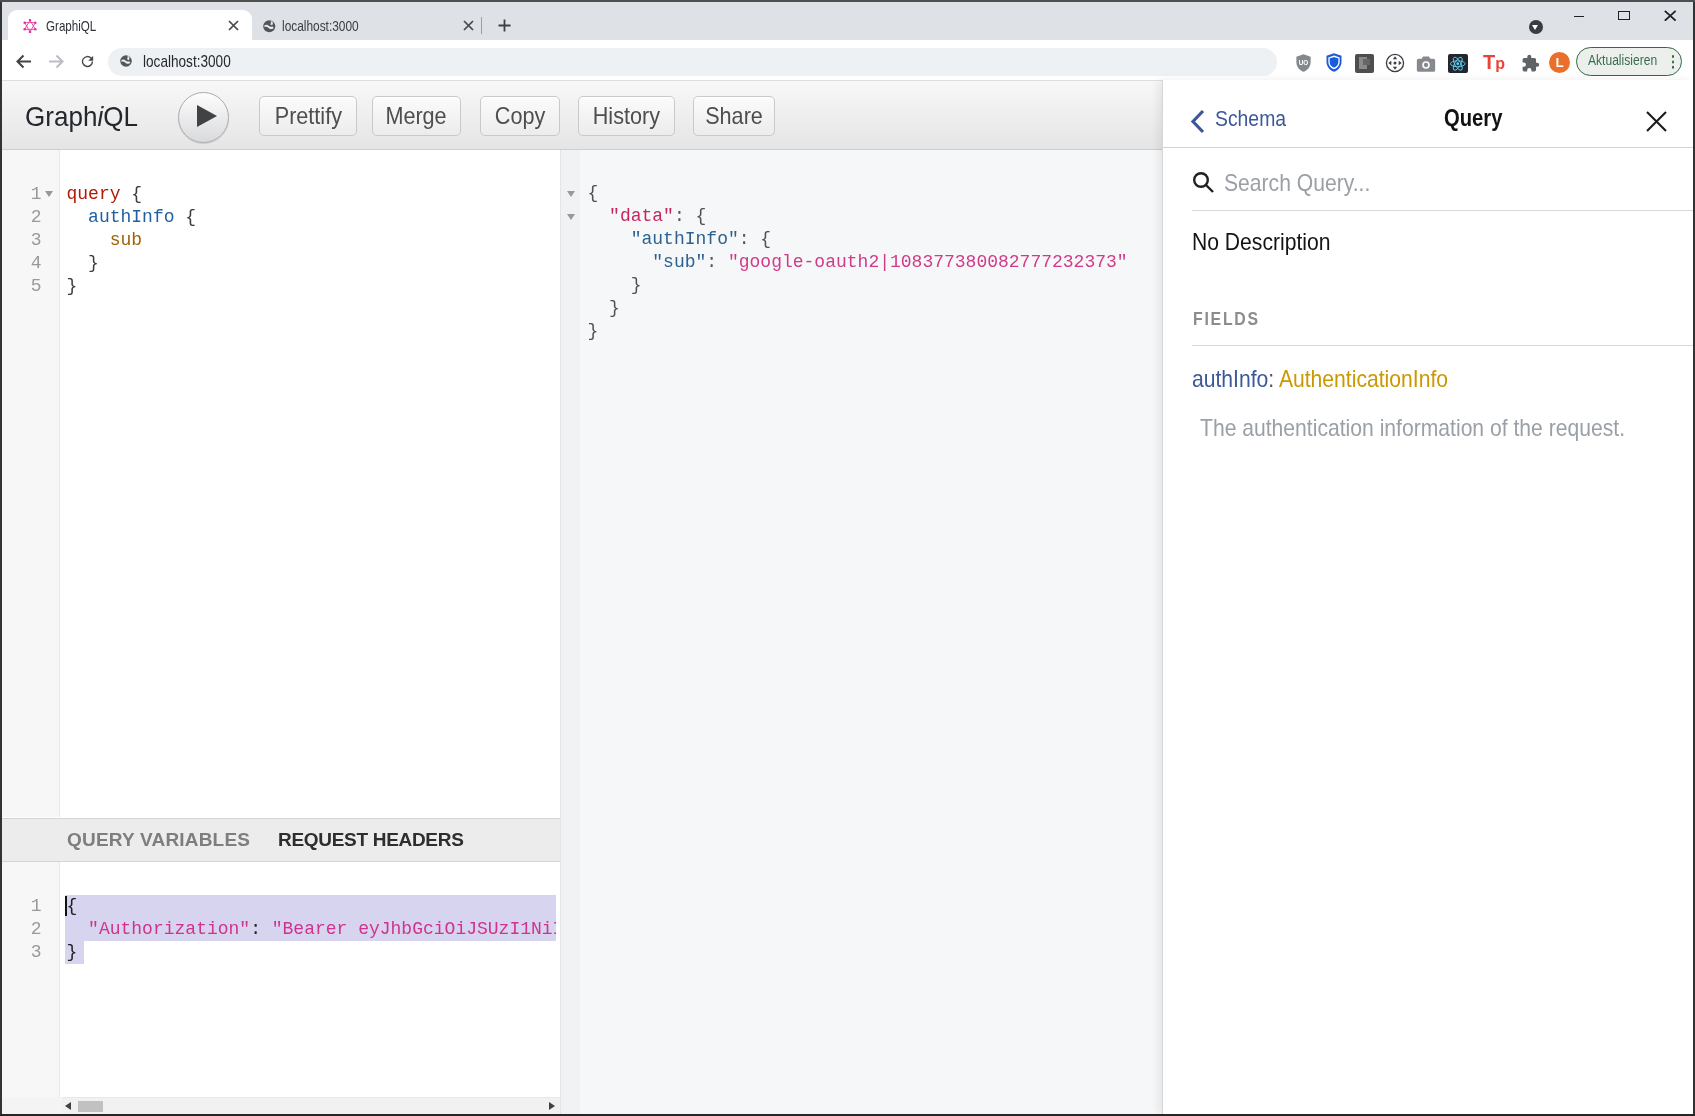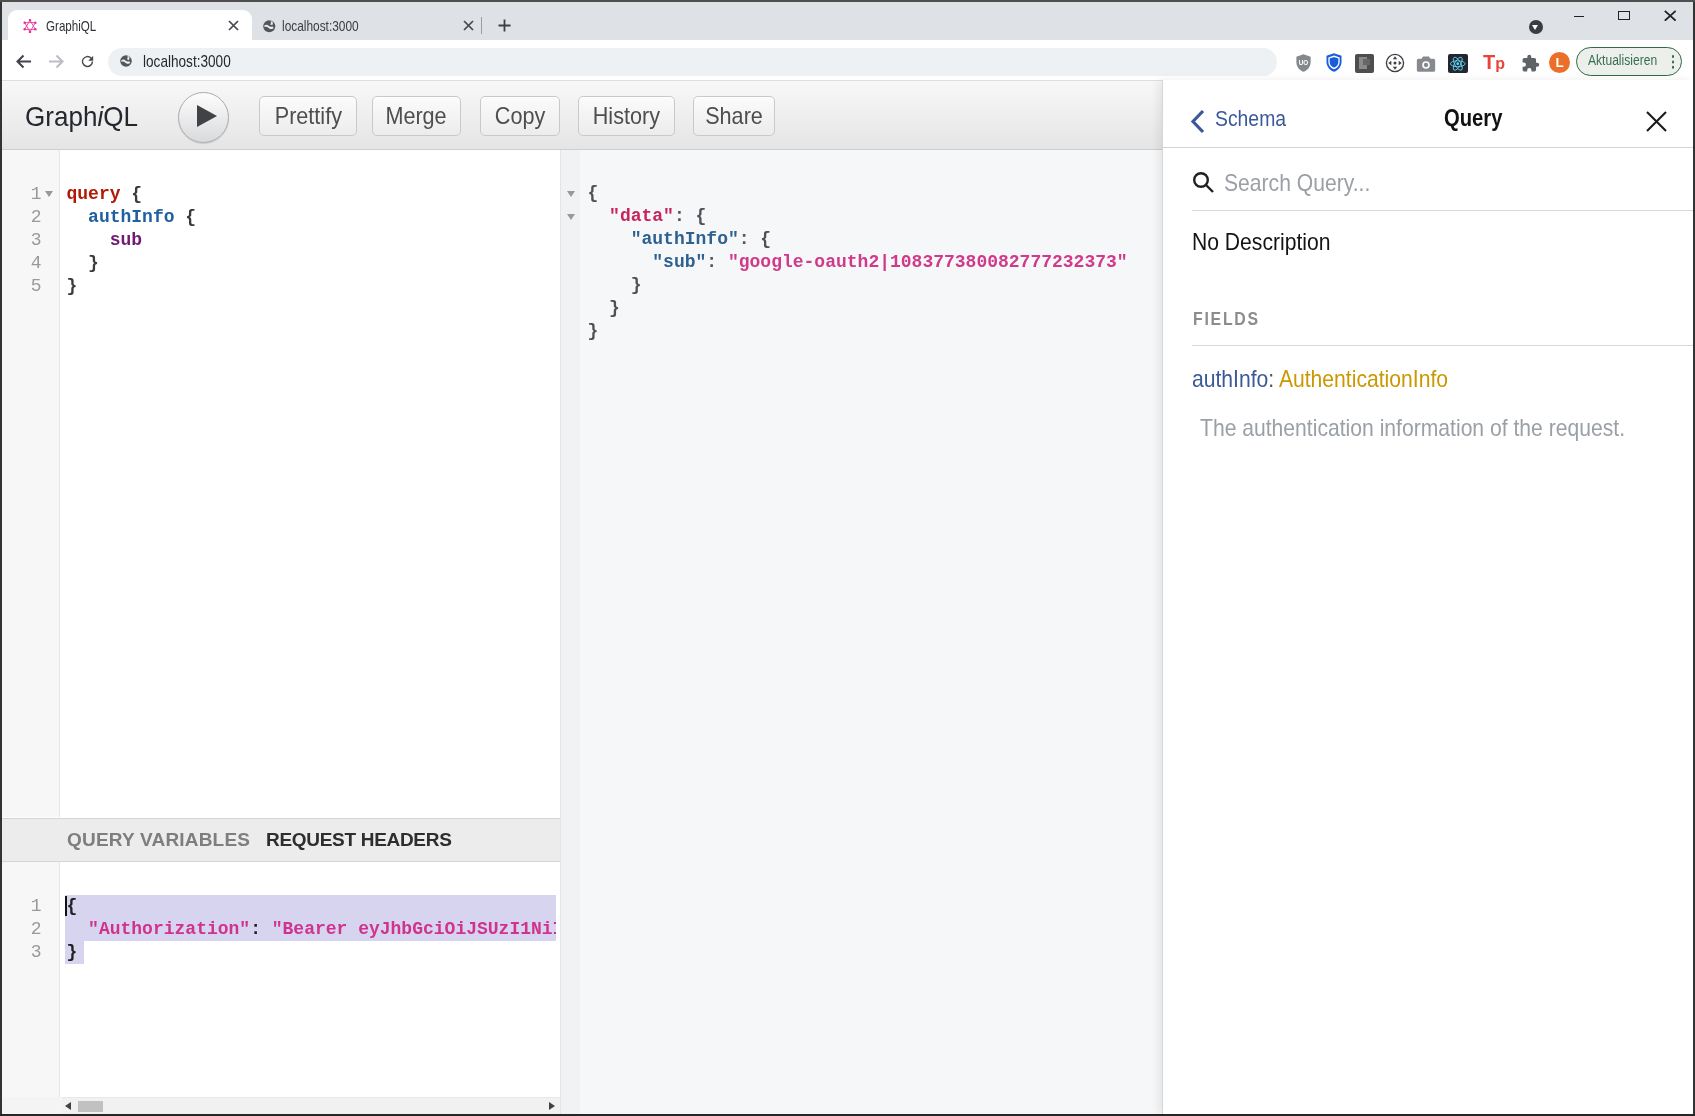--- a/index.html
+++ b/index.html
@@ -23,21 +23,21 @@
   #gqltopbar { left:0; top:81px; width:1162px; height:69px; background:linear-gradient(#f8f8f8,#e5e5e5); border-bottom:1px solid #cfcfcf; }
   #gqllogo { left:25px; top:101px; font-size:28px; color:#24282e; transform:scaleX(0.93); transform-origin:0 0; }
   #playbtn { left:178px; top:91.5px; width:51px; height:51px; border-radius:50%; background:linear-gradient(#fdfdfd,#d9dadc); border:1px solid #ababae; box-shadow:0 1px 1px rgba(0,0,0,.12); }
   #playtri { left:196.5px; top:105px; width:0; height:0; border-left:20px solid #404245; border-top:11.5px solid transparent; border-bottom:11.5px solid transparent; }
   .tbtn { position:absolute; top:96px; height:40px; background:linear-gradient(#fbfbfb,#ececec); border:1px solid #c9c9c9; border-radius:5px; color:#4e4e4e; font-size:24px; text-align:center; line-height:38px; box-shadow:0 1px 0 #fff inset; }
   .tbtn span { display:inline-block; transform:scaleX(0.9); }
   #querypane { left:2px; top:150px; width:558px; height:947px; background:#fff; }
   .gutter { position:absolute; background:#f7f7f7; border-right:1px solid #e6e6e6; }
   .lnums { position:absolute; left:0; width:41.5px; text-align:right; color:#999; font-family:"Liberation Mono",monospace; font-size:18px; line-height:23px; }
   .foldarrow { position:absolute; width:0; height:0; border-left:4.5px solid transparent; border-right:4.5px solid transparent; border-top:6.5px solid #989898; }
-  pre.code { position:absolute; font-family:"Liberation Mono",monospace; font-size:18px; line-height:23px; color:#3b3b3b;font-weight:bold; }
+  pre.code { position:absolute; font-family:"Liberation Mono",monospace; font-size:18px; line-height:23px; color:#3b3b3b; }
   
   #vartitle { left:0; top:817.5px; width:560px; height:44px; background:#ececec; border-top:1px solid #d4d4d4; border-bottom:1px solid #d4d4d4; }
   
   #resultpane { left:560px; top:150px; width:602px; height:963.5px; background:#f6f7f8; }
   #resultgutter { left:560px; top:150px; width:20px; height:963.5px; background:#f0f2f3; border-left:1px solid #e3e5e7; }
   
   #sidebar { left:1162px; top:80px; width:532px; height:1033.5px; background:#fff; border-left:1px solid #d6d6d6; box-shadow:-4px 0 8px rgba(0,0,0,.07); }
   #sbheader { left:1162px; top:80px; width:532px; height:67.5px; border-bottom:1px solid #d4d4d4; }
   
   #hscroll { left:61.5px; top:1097px; width:498.5px; height:16.5px; background:#f1f1f1; border-top:1px solid #e9e9e9; }
@@ -158,27 +158,27 @@
 <div class="abs tbtn" style="left:480px; width:80px;"><span>Copy</span></div>
 <div class="abs tbtn" style="left:578px; width:97px;"><span>History</span></div>
 <div class="abs tbtn" style="left:693px; width:82px;"><span>Share</span></div>
 
 <div class="abs" id="querypane"></div>
 <div class="gutter" style="left:2px; top:150px; width:58px; height:667px;"></div>
 <div class="lnums" style="top:182.5px;">1<br>2<br>3<br>4<br>5</div>
 <div class="foldarrow" style="left:45px; top:190.5px;"></div>
 <pre class="code" style="left:66.5px; top:182.5px;"><span style="color:#B11A04">query</span> {
   <span style="color:#1F61A0">authInfo</span> {
-    <span style="color:#701a75">sub</span>
+    <span style="color:#a16207">sub</span>
   }
 }</pre>
 
 <div class="abs" id="vartitle"></div>
 <div class="abs" style="left:67px; top:817.5px; height:36px; line-height:44px; font-size:19px; font-weight:bold; letter-spacing:0.2px; color:#7e7e7e; white-space:nowrap;">QUERY VARIABLES</div>
-<div class="abs" style="left:266px; top:817.5px; height:44px; line-height:44px; font-size:19px; font-weight:bold; letter-spacing:-0.3px; color:#2e2e2e; white-space:nowrap;">REQUEST HEADERS</div>
+<div class="abs" style="left:278px; top:817.5px; height:44px; line-height:44px; font-size:19px; font-weight:bold; letter-spacing:-0.3px; color:#2e2e2e; white-space:nowrap;">REQUEST HEADERS</div>
 
 <div class="gutter" style="left:2px; top:861.5px; width:58px; height:235.5px;"></div>
 <div class="lnums" style="top:894.5px;">1<br>2<br>3</div>
 <div class="abs" style="left:65px; top:894.5px; width:491px; height:46px; background:#d7d4f0;"></div>
 <div class="abs" style="left:65px; top:940.5px; width:19px; height:23px; background:#d7d4f0;"></div>
 <div class="abs" style="left:65px; top:896px; width:2px; height:20px; background:#111;"></div>
 <div class="abs" style="left:60px; top:861.5px; width:496px; height:235.5px; overflow:hidden;">
 <pre class="code" style="left:6.5px; top:33px; color:#202020;">{
   <span style="color:#D0338E">"Authorization"</span>: <span style="color:#D0338E">"Bearer eyJhbGciOiJSUzI1NiIsInR5cCI6</span>
 }</pre>

